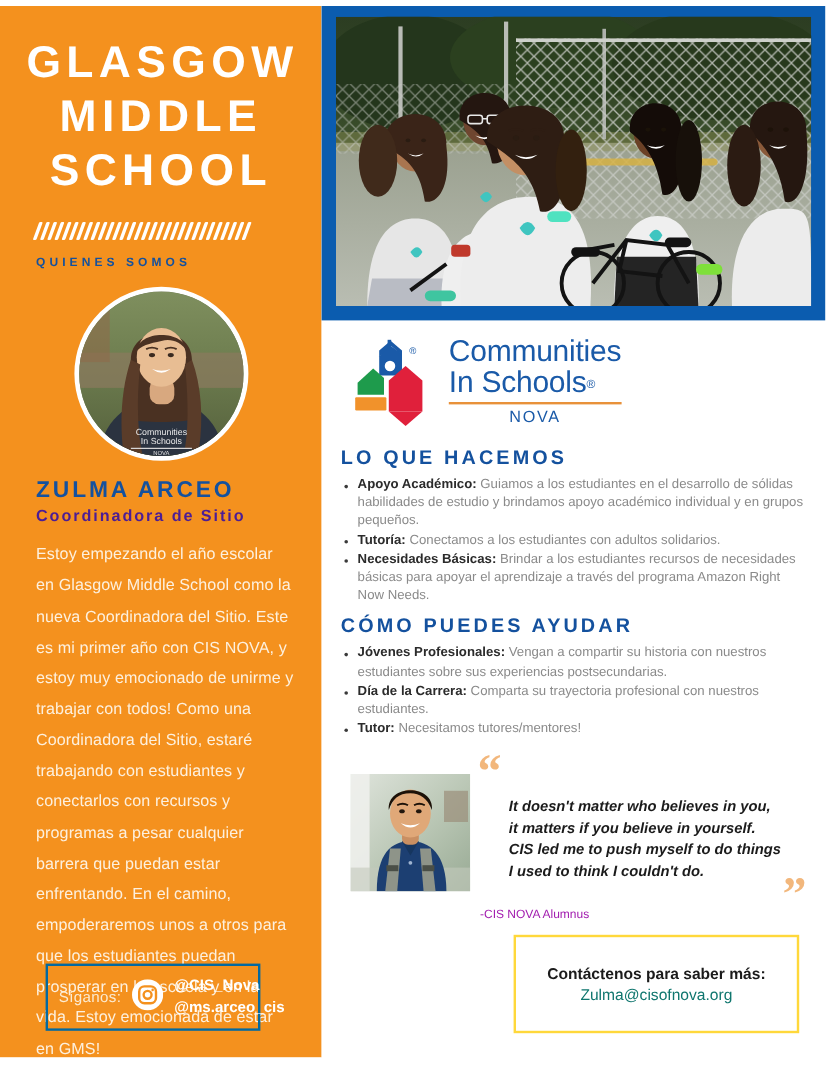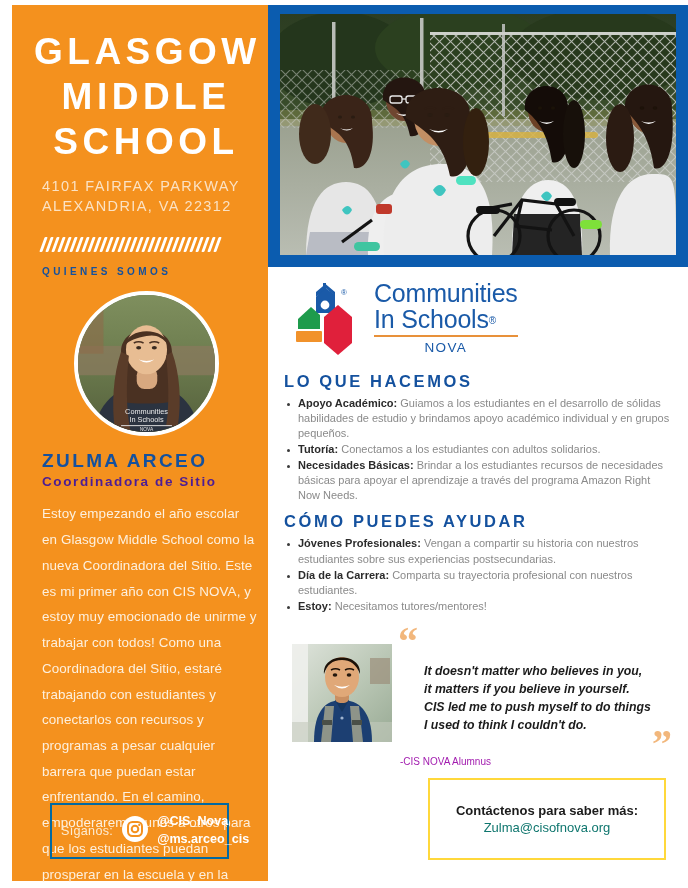--- a/index.html
+++ b/index.html
@@ -14,21 +14,21 @@
     position: relative;
     width: 688px;
     height: 888px;
     background: #ffffff;
     overflow: hidden;
   }
 
   
   .sidebar {
     position: absolute;
-    left: 12px;
+    left: 0;
     top: 5px;
     width: 268px;
     height: 876px;
     background: #F4911E;
     box-sizing: border-box;
     padding: 0 22px;
   }
   .school-name {
     margin: 24px 0 0 0;
     color: #ffffff;
@@ -303,22 +303,20 @@
 <body>
 
 <div class="flyer">
 
   <div class="sidebar">
 
     <div class="school-name">GLASGOW
 MIDDLE
 SCHOOL</div>
 
-    <div class="address">4101 FAIRFAX PARKWAY
-ALEXANDRIA, VA 22312</div>
 
     <div class="zigzag">
       <span class="zig"></span>
       <span class="zig"></span>
       <span class="zig"></span>
       <span class="zig"></span>
       <span class="zig"></span>
       <span class="zig"></span>
       <span class="zig"></span>
       <span class="zig"></span>
@@ -547,21 +545,21 @@
       <ul class="bullets">
         <li><b>Apoyo Académico:</b><span> Guiamos a los estudiantes en el desarrollo de sólidas habilidades de estudio y brindamos apoyo académico individual y en grupos pequeños.</span></li>
         <li><b>Tutoría:</b><span> Conectamos a los estudiantes con adultos solidarios.</span></li>
         <li><b>Necesidades Básicas:</b><span> Brindar a los estudiantes recursos de necesidades básicas para apoyar el aprendizaje a través del programa Amazon Right Now Needs.</span></li>
       </ul>
 
       <div class="sec-heading second">CÓMO PUEDES AYUDAR</div>
       <ul class="bullets">
         <li><b>Jóvenes Profesionales:</b><span> Vengan a compartir su historia con nuestros estudiantes sobre sus experiencias postsecundarias.</span></li>
         <li><b>Día de la Carrera:</b><span> Comparta su trayectoria profesional con nuestros estudiantes.</span></li>
-        <li><b>Estoy:</b><span> Necesitamos tutores/mentores!</span></li>
+        <li><b>Tutor:</b><span> Necesitamos tutores/mentores!</span></li>
       </ul>
 
       <div class="testimonial">
         <div class="student-photo">
           <svg viewBox="0 0 100 98" preserveAspectRatio="xMidYMid slice" aria-hidden="true">
             <defs>
               <linearGradient id="hall" x1="0" y1="0" x2="1" y2="1">
                 <stop offset="0%" stop-color="#dfe4dc"></stop>
                 <stop offset="55%" stop-color="#b9c6b4"></stop>
                 <stop offset="100%" stop-color="#98aa94"></stop>

